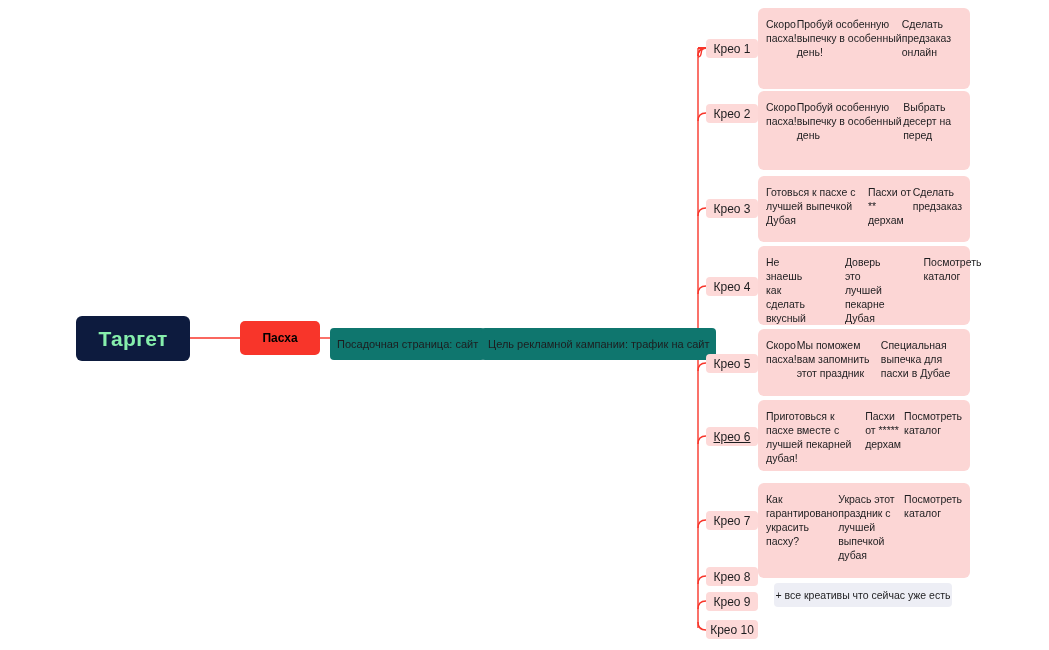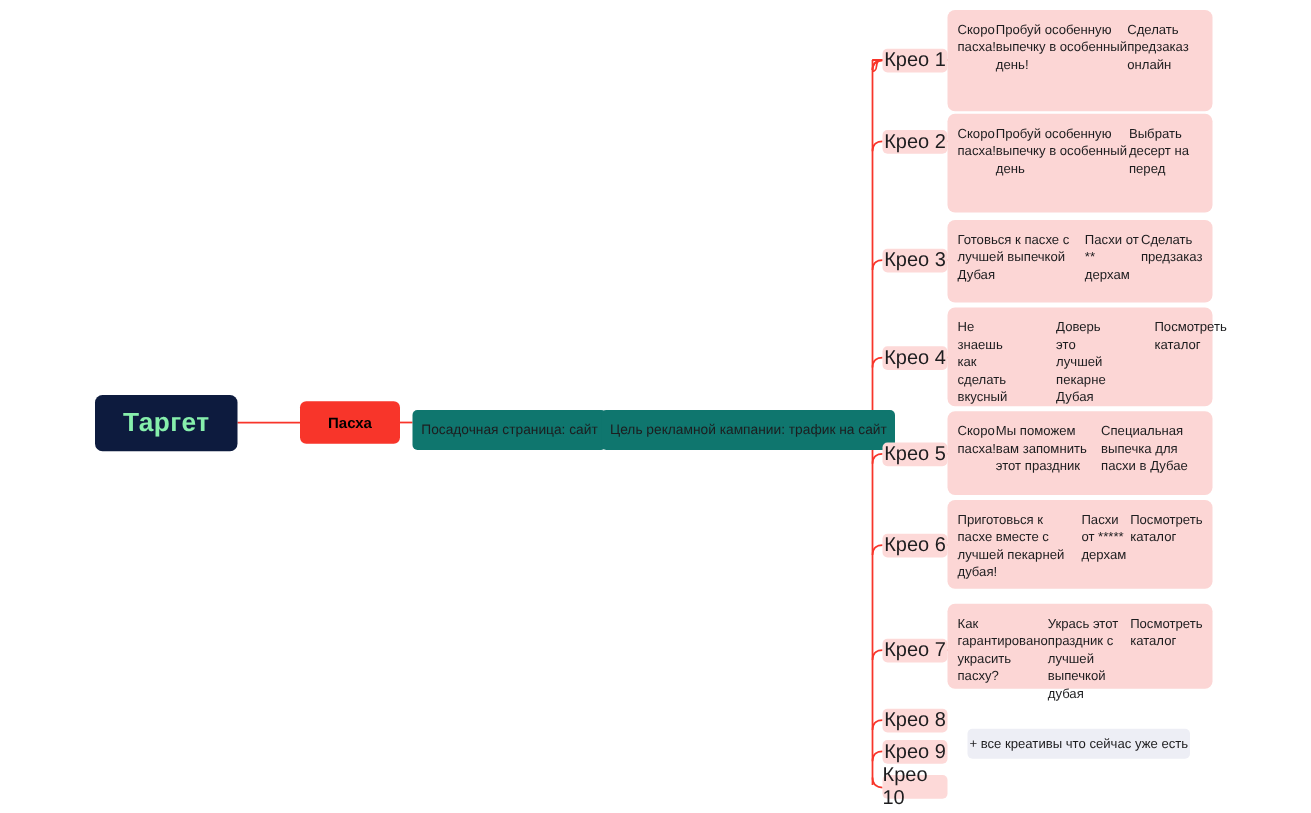--- a/index.html
+++ b/index.html
@@ -82,21 +82,21 @@
   .chip-goal { left: 481px; top: 328px; }
   
   .creo {
     background: #fdd9d8;
     border-radius: 4px;
     width: 52px;
     height: 19px;
     display: flex;
     align-items: center;
     justify-content: center;
-    font-size: 16px;
+    font-size: 12px;
     color: #1d1d1f;
   }
   
   .card {
     position: absolute;
     background: #fcd6d5;
     border-radius: 6px;
     left: 758px;
     width: 212px;
     padding: 7px 8px;
@@ -187,21 +187,21 @@
   </div>
 
   <div class="node chip chip-landing">Посадочная страница: сайт</div>
   <div class="node chip chip-goal">Цель рекламной кампании: трафик на сайт</div>
 
   <div class="node creo" style="left:706px; top:39px;">Крео 1</div>
   <div class="node creo" style="left:706px; top:104px;">Крео 2</div>
   <div class="node creo" style="left:706px; top:199px;">Крео 3</div>
   <div class="node creo" style="left:706px; top:277px;">Крео 4</div>
   <div class="node creo" style="left:706px; top:354px;">Крео 5</div>
-  <div class="node creo" style="left:706px; top:427px;">Крео 6</div>
+  <div class="node creo" style="left:706px; top:427px;text-decoration:underline;">Крео 6</div>
   <div class="node creo" style="left:706px; top:511px;">Крео 7</div>
   <div class="node creo" style="left:706px; top:567px;">Крео 8</div>
   <div class="node creo" style="left:706px; top:592px;">Крео 9</div>
   <div class="node creo" style="left:706px; top:620px;">Крео 10</div>
 
   <div class="card" style="top:8px; height:81px;">
     <div class="line">Скоро пасха!</div>
     <div class="line">Пробуй особенную выпечку в особенный день!</div>
     <div class="line">Сделать предзаказ онлайн</div>
   </div>
@@ -229,21 +229,21 @@
     <div class="line">Мы поможем вам запомнить этот праздник</div>
     <div class="line">Специальная выпечка для пасхи в Дубае</div>
   </div>
 
   <div class="card" style="top:400px; height:71px;">
     <div class="line">Приготовься к пасхе вместе с лучшей пекарней дубая!</div>
     <div class="line">Пасхи от ***** дерхам</div>
     <div class="line">Посмотреть каталог</div>
   </div>
 
-  <div class="card" style="top:483px; height:68px;">
+  <div class="card" style="top:483px; height:95px;">
     <div class="line">Как гарантировано украсить пасху?</div>
     <div class="line">Укрась этот праздник с лучшей выпечкой дубая</div>
     <div class="line">Посмотреть каталог</div>
   </div>
 
   <div class="note">+ все креативы что сейчас уже есть</div>
 
 </div>
 
 </body></html>

